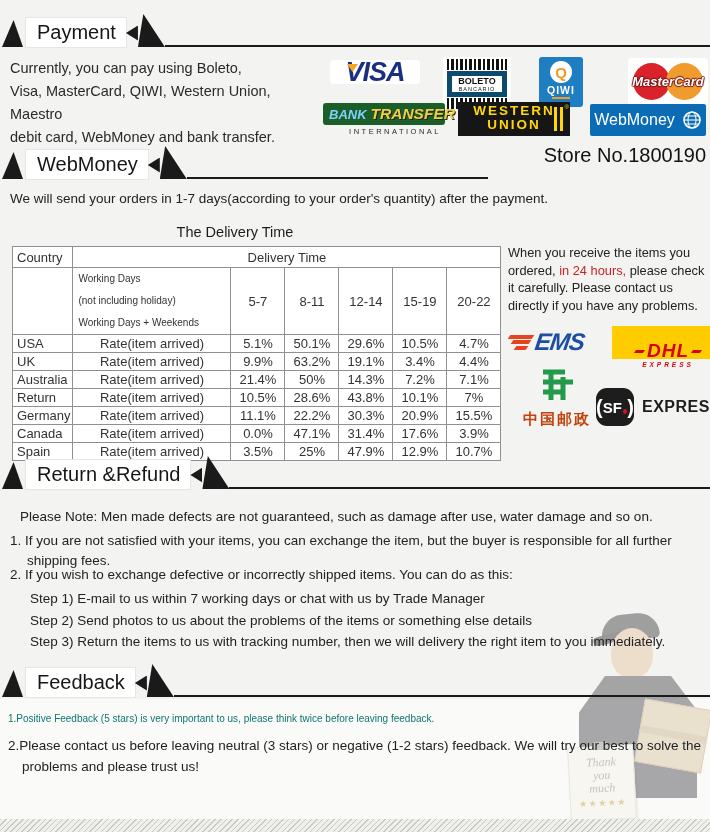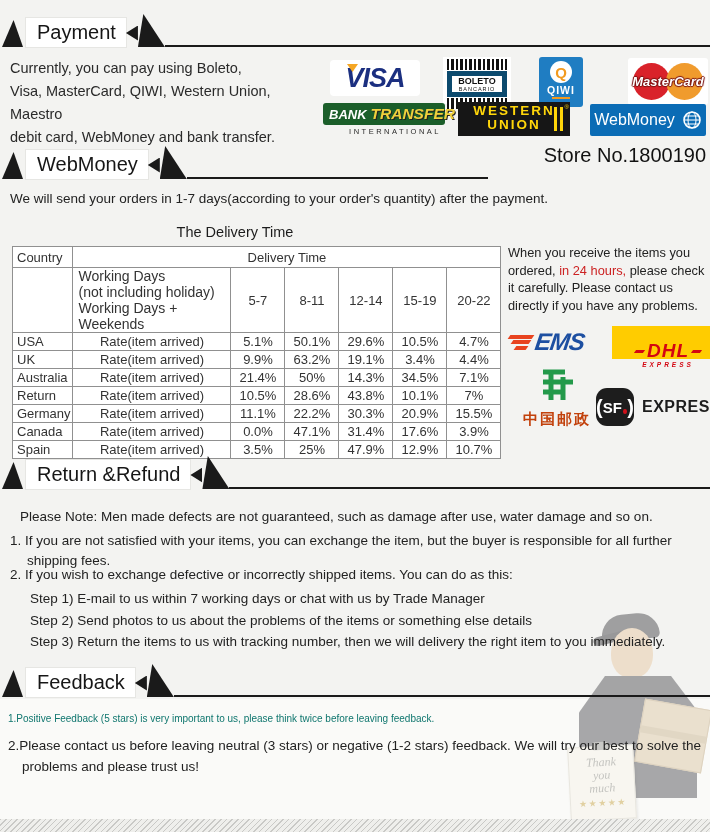--- a/index.html
+++ b/index.html
@@ -17,21 +17,21 @@
              clip-path:polygon(100% 0,100% 100%,0 50%);align-self:center;margin:8px 0 0 -1px;flex:none;}
   .tri-big{width:27px;height:33px;background:var(--line,#1a1a1a);
            clip-path:polygon(20% 0,100% 100%,0 100%);margin-bottom:1px;flex:none;}
   .sec-line{flex:1;height:2px;background:var(--line,#1a1a1a);margin-bottom:1px;}
   #sec-payment{top:10px;} #sec-shipment{top:142px;} #sec-return{top:452px;} #sec-feedback{top:660px;}
   #sec-shipment .sec-line{margin-right:222px;}
 
   
   #pay-desc{left:10px;top:57px;width:312px;font-size:14.5px;line-height:23px;white-space:pre-line;color:#2a2a2a;}
   .logo{position:absolute;z-index:2;}
-  #visa{left:330px;top:60px;width:90px;height:36px;background:#fff;border-radius:4px;
+  #visa{left:330px;top:60px;width:90px;height:24px;background:#fff;border-radius:4px;
         display:flex;align-items:center;justify-content:center;}
   #visa .vtxt{font-style:italic;font-weight:900;font-size:27px;letter-spacing:-1px;color:var(--visa_blue,#1b2f80);}
   #visa .flag{position:absolute;left:17px;top:4px;width:11px;height:8px;background:var(--visa_gold,#f5a623);
               clip-path:polygon(0 0,100% 0,50% 100%);}
   #boleto{left:443px;top:57px;width:68px;height:47px;background:#fff;padding:2px 4px;box-sizing:border-box;}
   .barcode{height:11px;background:repeating-linear-gradient(90deg,#111 0 2px,#fff 2px 4px,#111 4px 7px,#fff 7px 9px);}
   #boleto .bmid{border:5px solid #0c4a6e;margin:1px 0;text-align:center;}
   #boleto .b1{font-size:9px;font-weight:bold;line-height:10px;color:#111;}
   #boleto .b2{font-size:5.5px;letter-spacing:1px;line-height:6px;color:#111;}
   #qiwi{left:539px;top:57px;width:44px;height:50px;background:var(--qiwi_blue,#1f7dc2);border-radius:3px;text-align:center;}
@@ -43,21 +43,21 @@
   #mastercard{left:628px;top:58px;width:80px;height:47px;background:#fff;border-radius:3px;}
   #mastercard .c1,#mastercard .c2{position:absolute;top:5px;width:37px;height:37px;border-radius:50%;}
   #mastercard .c1{left:5px;background:var(--mc_red,#d9222a);}
   #mastercard .c2{left:38px;background:var(--mc_orange,#f09b2d);}
   #mastercard .mtxt{position:absolute;left:0;right:0;top:16px;text-align:center;z-index:2;
         font-style:italic;font-weight:bold;font-size:13px;color:#fff;
         text-shadow:0 1px 1px #7a1313,0 -1px 1px #7a1313,1px 0 1px #7a1313,-1px 0 1px #7a1313;}
   #banktransfer{left:323px;top:103px;width:122px;height:34px;}
   #banktransfer .btop{background:var(--bank_green,#1b5e2a);border-radius:3px;padding:2px 6px;
         display:flex;align-items:baseline;gap:4px;}
-  #banktransfer .w1{color:#ffffff;font-weight:900;font-style:italic;font-size:13px;}
+  #banktransfer .w1{color:#7dd3fc;font-weight:900;font-style:italic;font-size:13px;}
   #banktransfer .w2{color:var(--bank_yellow,#f0d03c);font-weight:900;font-style:italic;font-size:15.5px;
         text-shadow:1px 1px 0 #222;}
   #banktransfer .bsub{font-size:7.5px;letter-spacing:2.5px;color:#2a2a2a;text-align:right;margin:2px 4px 0 0;}
   #westernunion{left:458px;top:102px;width:112px;height:34px;background:var(--wu_black,#161616);
         text-align:center;padding-top:2px;box-sizing:border-box;}
   #westernunion .wl{color:var(--wu_yellow,#ffd60a);font-weight:900;font-size:13.5px;letter-spacing:2px;line-height:14px;}
   #westernunion .bars{position:absolute;right:7px;top:5px;bottom:5px;width:3px;background:var(--wu_yellow,#ffd60a);
         box-shadow:-6px 0 0 var(--wu_yellow,#ffd60a);}
   #westernunion .reg{position:absolute;right:1px;top:2px;font-size:6px;color:var(--wu_yellow,#ffd60a);}
   #webmoney{left:590px;top:104px;width:116px;height:32px;background:var(--wm_blue,#0b6cb5);border-radius:2px;
@@ -65,21 +65,21 @@
   #webmoney .wmtxt{color:#fff;font-size:16px;font-weight:500;}
 
   
   #store-no{right:4px;top:144px;font-size:20px;color:#111;}
   #ship-intro{left:10px;top:191px;width:690px;font-size:13.5px;color:#222;}
   #tbl-title{left:12px;top:224px;width:446px;text-align:center;font-size:14.5px;color:#1c1c1c;}
   table.dt{position:absolute;left:12px;top:246px;z-index:2;border-collapse:collapse;table-layout:fixed;background:#fff;}
   table.dt td{border:1px solid var(--border,#909090);font-size:13px;color:#333;text-align:center;padding:0 2px;}
   table.dt .h1 td{height:20px;}
   table.dt td.country,table.dt td.chead{text-align:left;padding-left:4px;}
-  table.dt td.wd{text-align:left;padding-left:5px;font-size:14px;line-height:16px;white-space:pre-line;height:46px;margin-top:13px;}
+  table.dt td.wd{text-align:left;padding-left:5px;font-size:10px;line-height:22px;white-space:pre-line;height:46px;margin-top:13px;}
   table.dt tr.data td{height:17px;}
   #ship-note{left:508px;top:244px;width:200px;font-size:12.8px;line-height:17.5px;color:#222;}
   #ship-note .red{color:var(--accent_red,#cc2222);}
 
   
   #ems{left:509px;top:328px;width:76px;height:28px;display:flex;align-items:center;background:transparent;}
   #ems .wing i{display:block;height:4px;background:var(--ems_red,#e8431f);margin:1.5px 0;transform:skewX(-35deg);}
   #ems .wing i:nth-child(1){width:24px;} #ems .wing i:nth-child(2){width:18px;margin-left:3px;} #ems .wing i:nth-child(3){width:12px;margin-left:6px;}
   #ems .etxt{font-style:italic;font-weight:900;font-size:24px;color:var(--ems_blue,#1d4fa1);letter-spacing:-1px;margin-left:2px;transform:skewX(-8deg);}
   #dhl{left:612px;top:326px;width:112px;height:33px;background:var(--dhl_yellow,#ffcc00);text-align:center;padding-top:15px;box-sizing:border-box;}
@@ -239,21 +239,21 @@
       <td>19.1%</td>
       <td>3.4%</td>
       <td>4.4%</td>
     </tr>
     <tr class="data">
       <td class="country">Australia</td>
       <td>Rate(item arrived)</td>
       <td>21.4%</td>
       <td>50%</td>
       <td>14.3%</td>
-      <td>34.5%</td>
+      <td>7.2%</td>
       <td>7.1%</td>
     </tr>
     <tr class="data">
       <td class="country">Return</td>
       <td>Rate(item arrived)</td>
       <td>10.5%</td>
       <td>28.6%</td>
       <td>43.8%</td>
       <td>10.1%</td>
       <td>7%</td>

